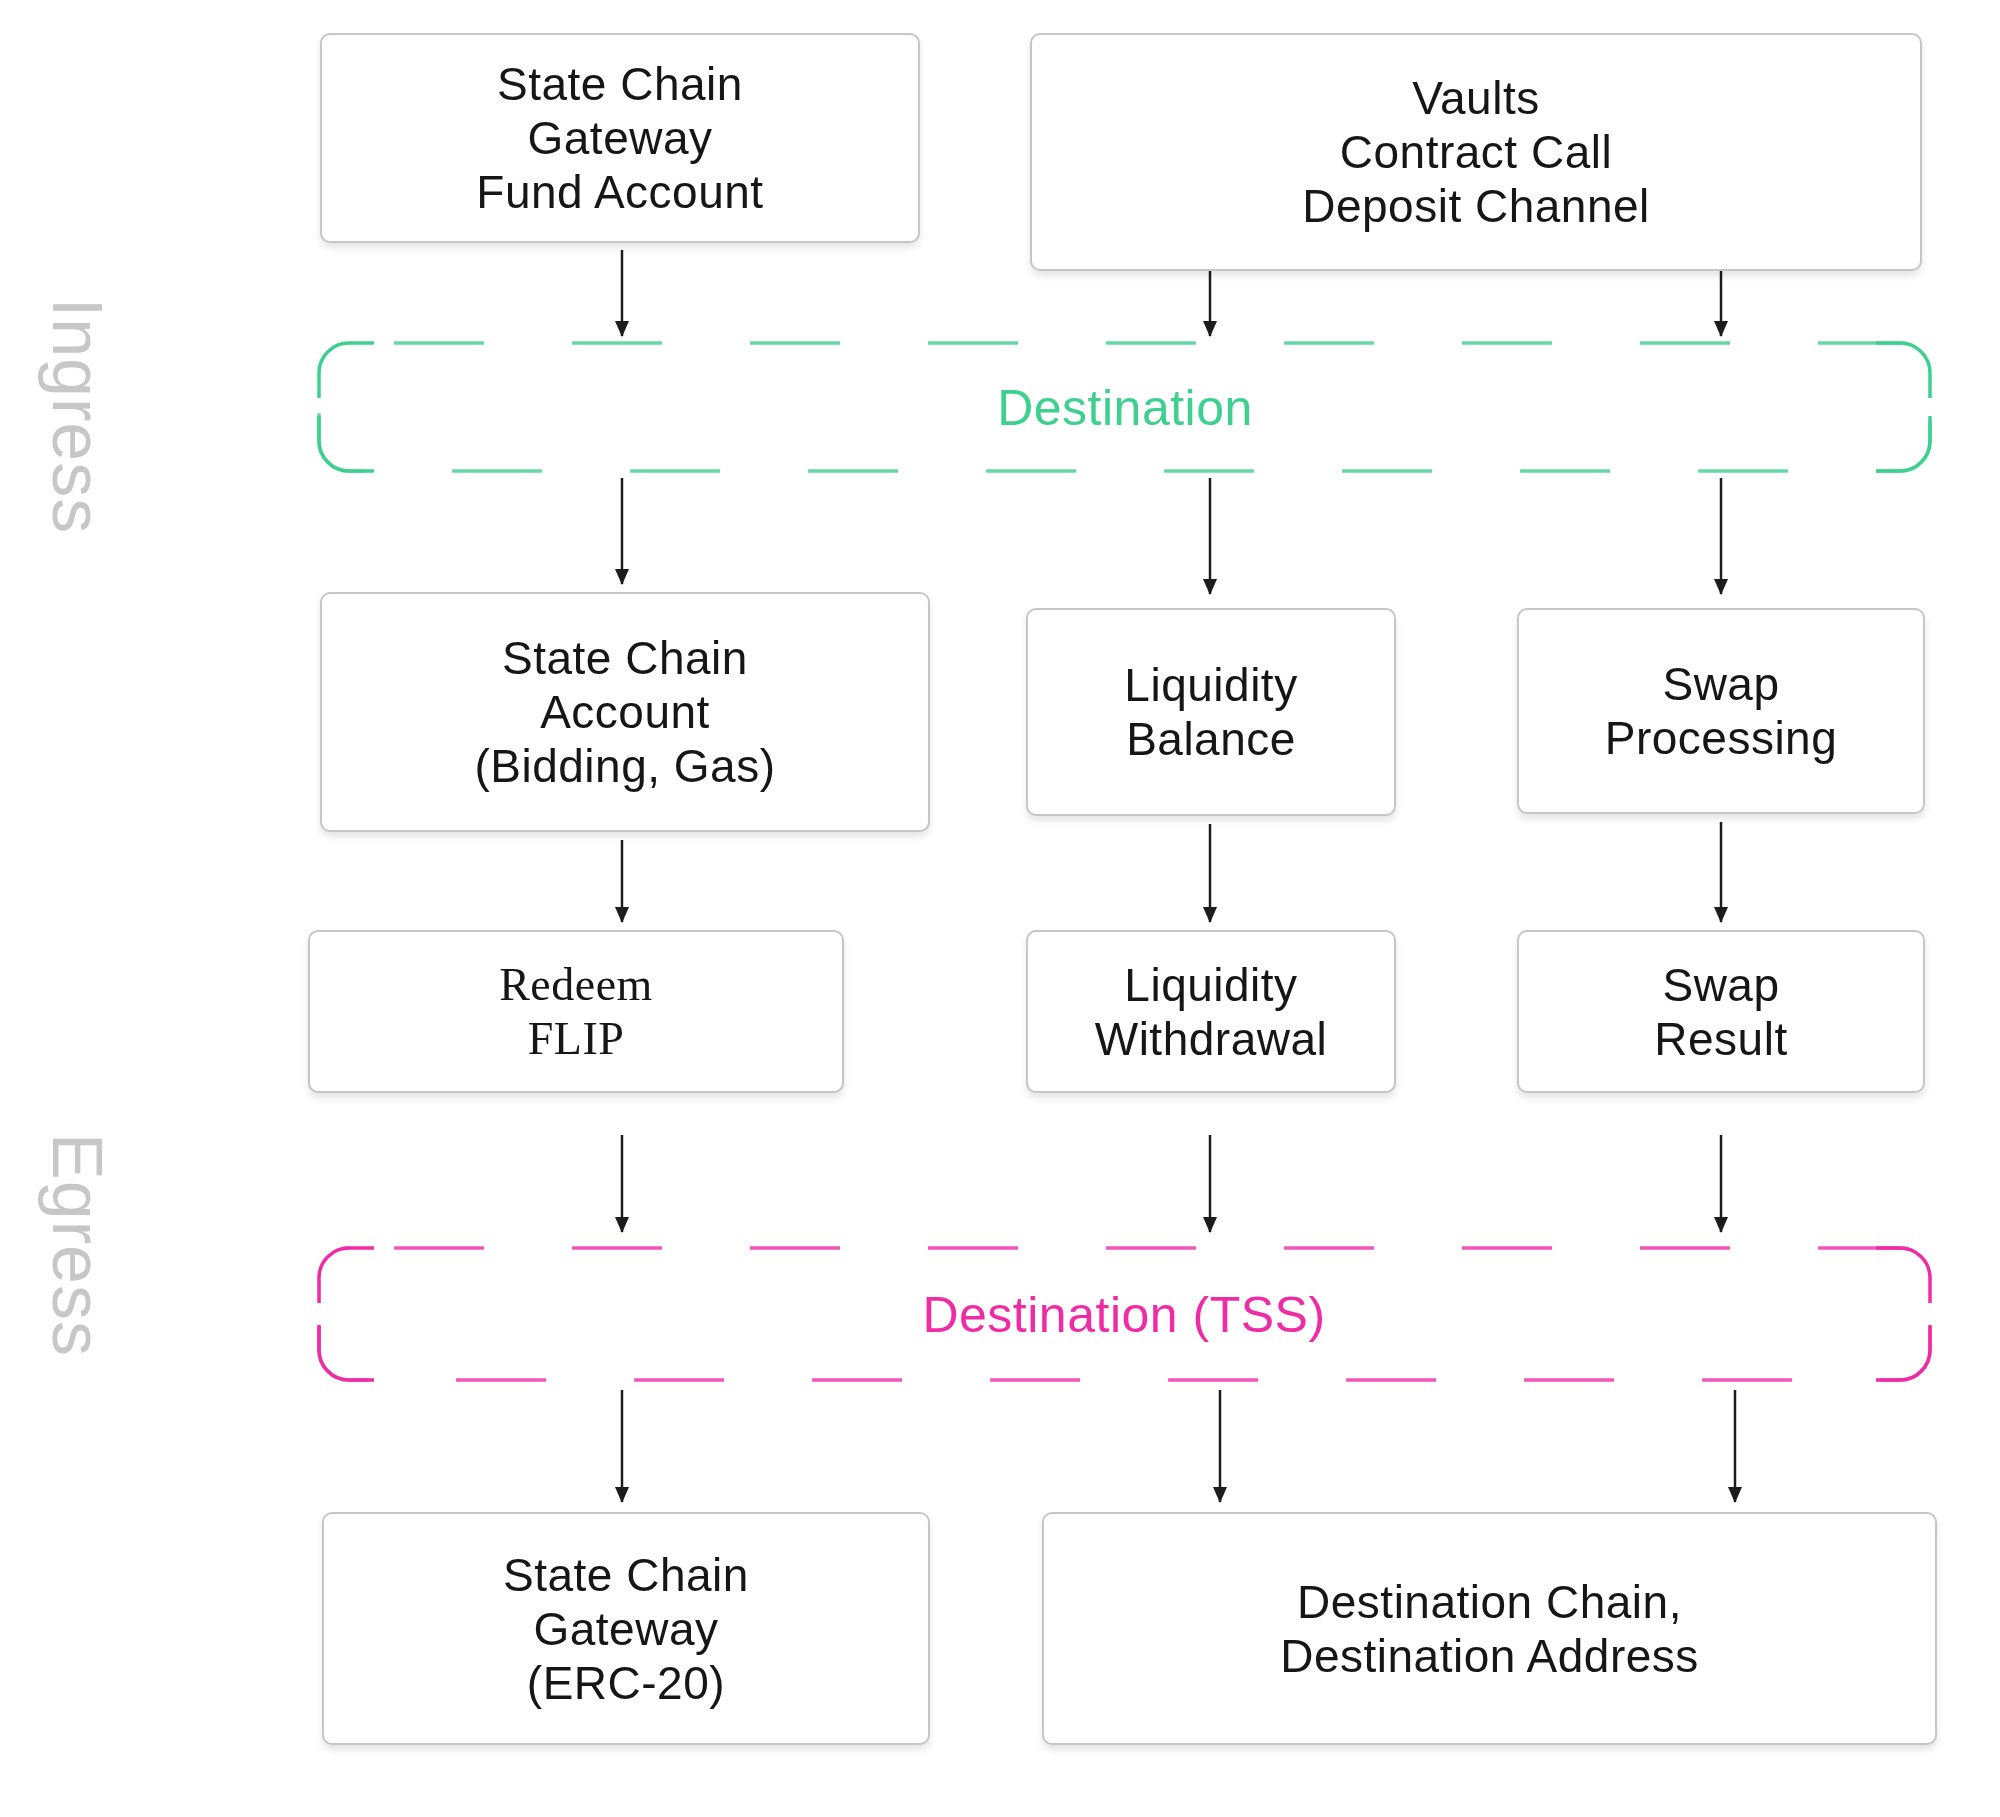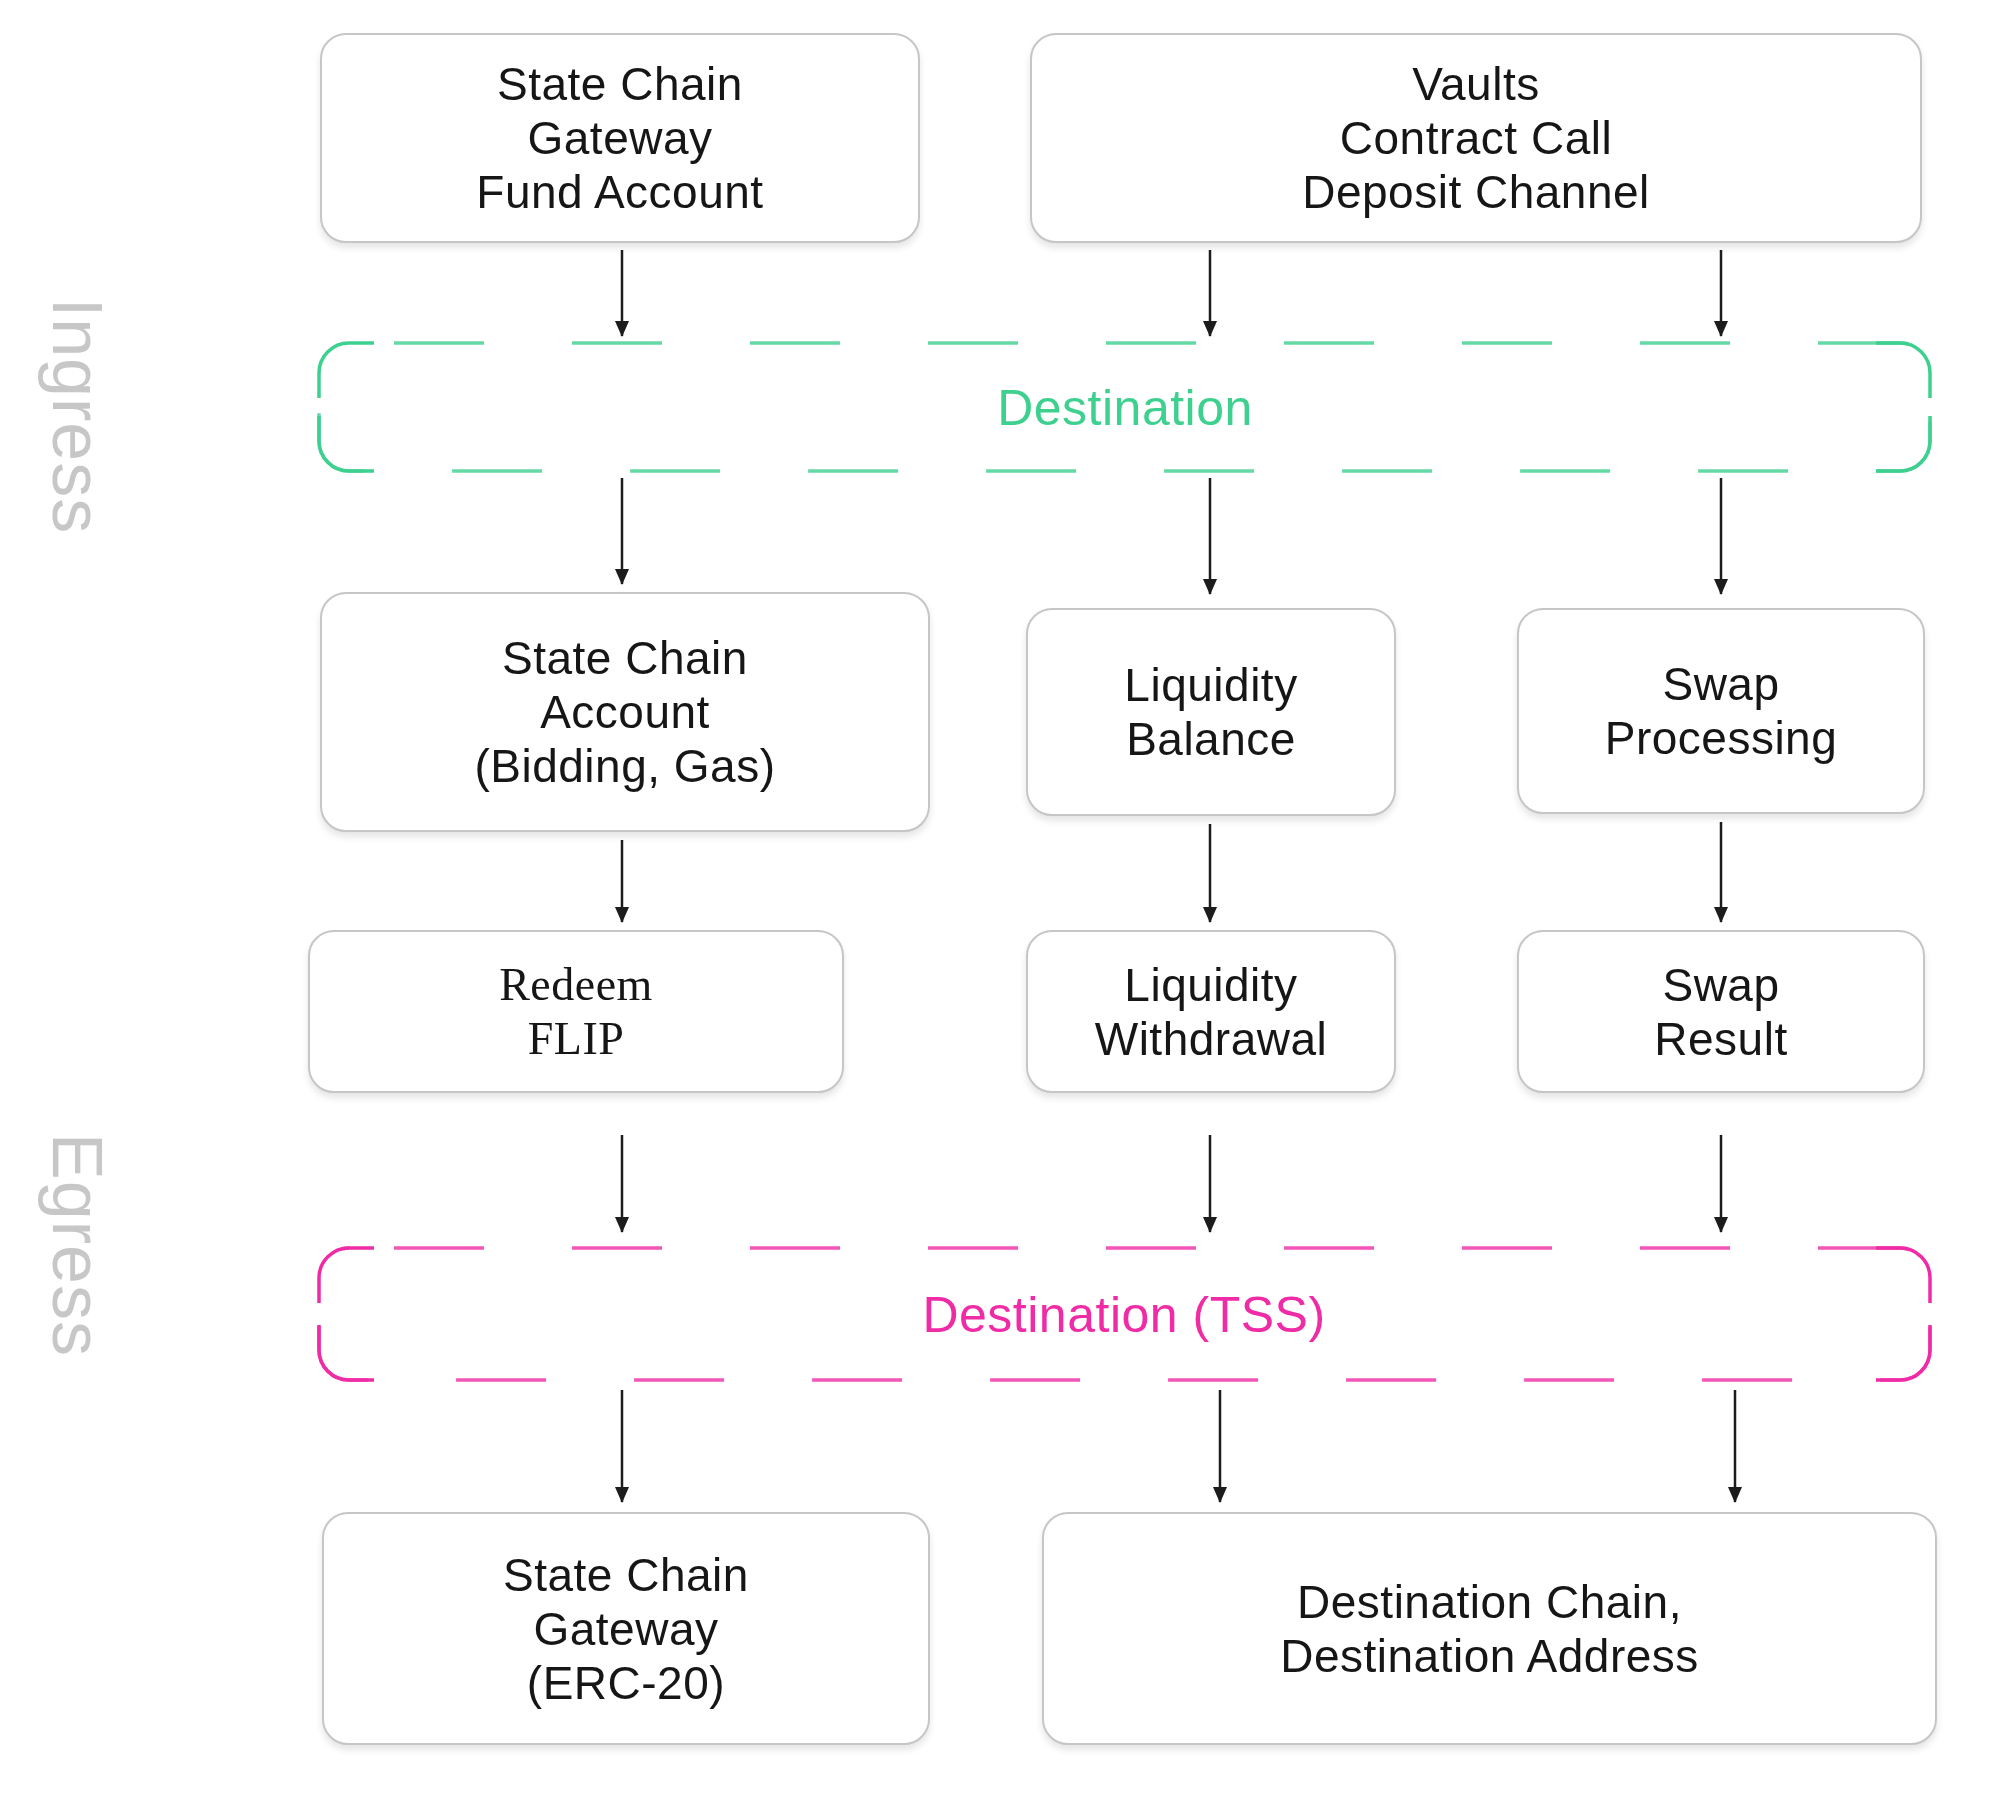--- a/index.html
+++ b/index.html
@@ -12,21 +12,21 @@
     overflow: hidden;
   }
   .layer { position: absolute; left: 0; top: 0; }
 
   
   .node {
     position: absolute;
     box-sizing: border-box;
     background: #ffffff;
     border: 2px solid #c6c6c6;
-    border-radius: 26px;
+    border-radius: 10px;
     box-shadow: 0 5px 7px rgba(0,0,0,0.10);
     display: flex;
     align-items: center;
     justify-content: center;
     text-align: center;
   }
   .node-label {
     white-space: pre-line;
     font-size: 46px;
     line-height: 54px;
@@ -110,21 +110,21 @@
   </svg>
 
   <div class="side-label" style="left: 77px; top: 416px; color: rgb(199, 199, 199);">Ingress</div>
   <div class="side-label" style="left: 77px; top: 1245px; color: rgb(199, 199, 199);">Egress</div>
 
   <div class="node" style="left:320px; top:33px; width:600px; height:210px;">
     <span class="node-label">State Chain
 Gateway
 Fund Account</span>
   </div>
-  <div class="node" style="left:1030px; top:33px; width:892px; height:210px;">
+  <div class="node" style="left:1030px; top:33px; width:892px; height:238px;">
     <span class="node-label">Vaults
 Contract Call
 Deposit Channel</span>
   </div>
 
   <div class="band-label" style="left: 1125px; top: 408px; color: rgb(62, 208, 143);">Destination</div>
 
   <div class="node" style="left:320px; top:592px; width:610px; height:240px;">
     <span class="node-label">State Chain
 Account

